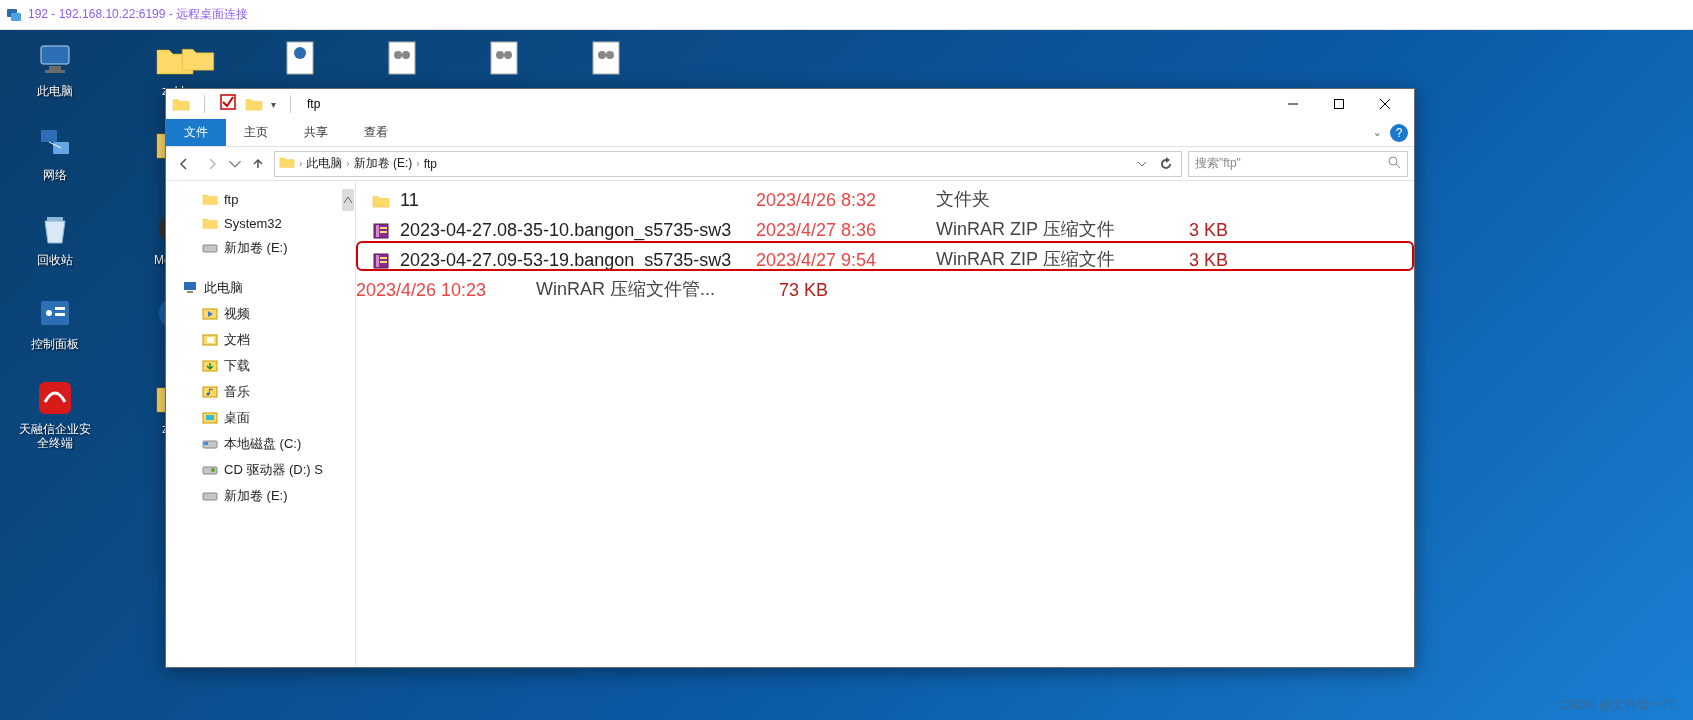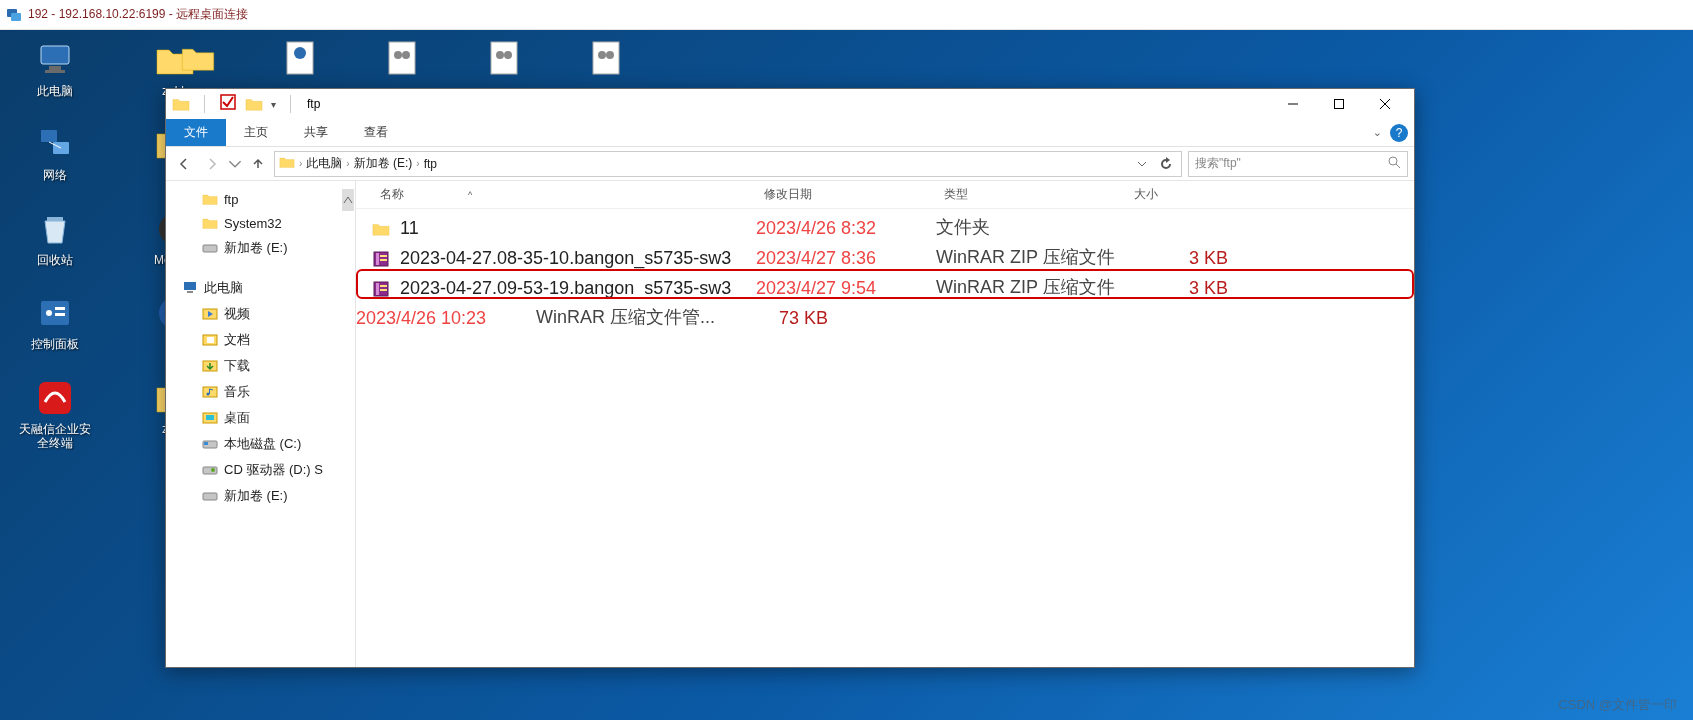--- a/index.html
+++ b/index.html
@@ -1,19 +1,19 @@
 <!DOCTYPE html>
 <html><head>
 <meta charset="utf-8">
 <style>
 * { box-sizing: border-box; margin: 0; padding: 0; font-family: "Microsoft YaHei", "Segoe UI", sans-serif; }
 body { width: 1693px; height: 720px; overflow: hidden; background: #fff; position: relative; }
 
 
-.rdp-titlebar { height: 30px; background: #fff; display: flex; align-items: center; padding: 0 6px; font-size: 12px; color: #7f1d1d; border-bottom:1px solid #e5e5e5;}
+.rdp-titlebar { height: 30px; background: #fff; display: flex; align-items: center; padding: 0 6px; font-size: 12px; color: #8b5cf6; border-bottom:1px solid #e5e5e5;}
 .rdp-icon { width: 16px; height: 16px; margin-right: 6px; }
 .rdp-icon svg{display:block;}
 
 
 .remote-desktop { position: absolute; top: 30px; left: 0; right: 0; bottom: 0; background: linear-gradient(135deg, #0a3d6b 0%, #0b5aa6 60%, #1a7fd4 100%); }
 .left-edge{position:absolute;left:0;top:30px;bottom:0;width:10px;background:#ddd;border-right:1px solid #bbb;}
 
 
 .desktop-icons { position: absolute; top: 10px; left: 15px; display: flex; gap:40px;}
 .icon-col{display:flex;flex-direction:column;gap:26px;align-items:center;width:80px;}
@@ -447,35 +447,20 @@
           </div>
         <div class="tnode sub">
             <span class="ticon"><svg width="16" height="16" viewBox="0 0 16 16">
                 <rect x="1" y="5" width="14" height="7" rx="1" fill="#c5c5c5" stroke="#888"></rect>
               </svg></span>
             <span>新加卷 (E:)</span>
           </div>
       </div>
 
       <div class="file-pane">
-        <div class="fp-header">
-          <div class="fp-h name">
-              <span>名称</span> 
-              <span style="font-size:9px;margin-left:60px">^</span>
-            </div>
-          <div class="fp-h date">
-              <span>修改日期</span>
-            </div>
-          <div class="fp-h type">
-              <span>类型</span>
-            </div>
-          <div class="fp-h size">
-              <span>大小</span>
-            </div>
-        </div>
         <div class="fp-rows" id="fp-rows">
             <div class="fp-row">
               <div class="cname">
                 <span class="fi">
                   <svg width="18" height="18" viewBox="0 0 40 32">
                     <path fill="#ffd96a" stroke="#d8a800" stroke-width="0.5" d="M2 6 L14 6 L18 10 L38 10 L38 30 L2 30 Z"></path>
                   </svg>
                 </span>
                 <span>11</span>
               </div>

